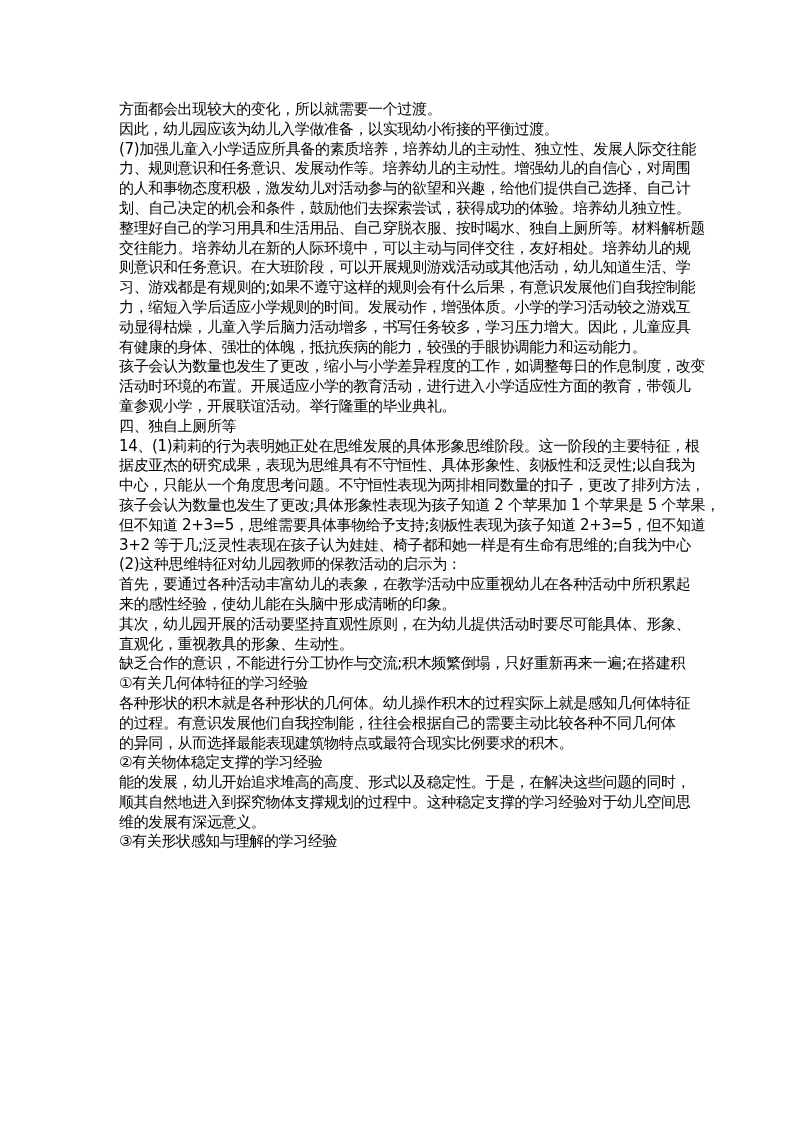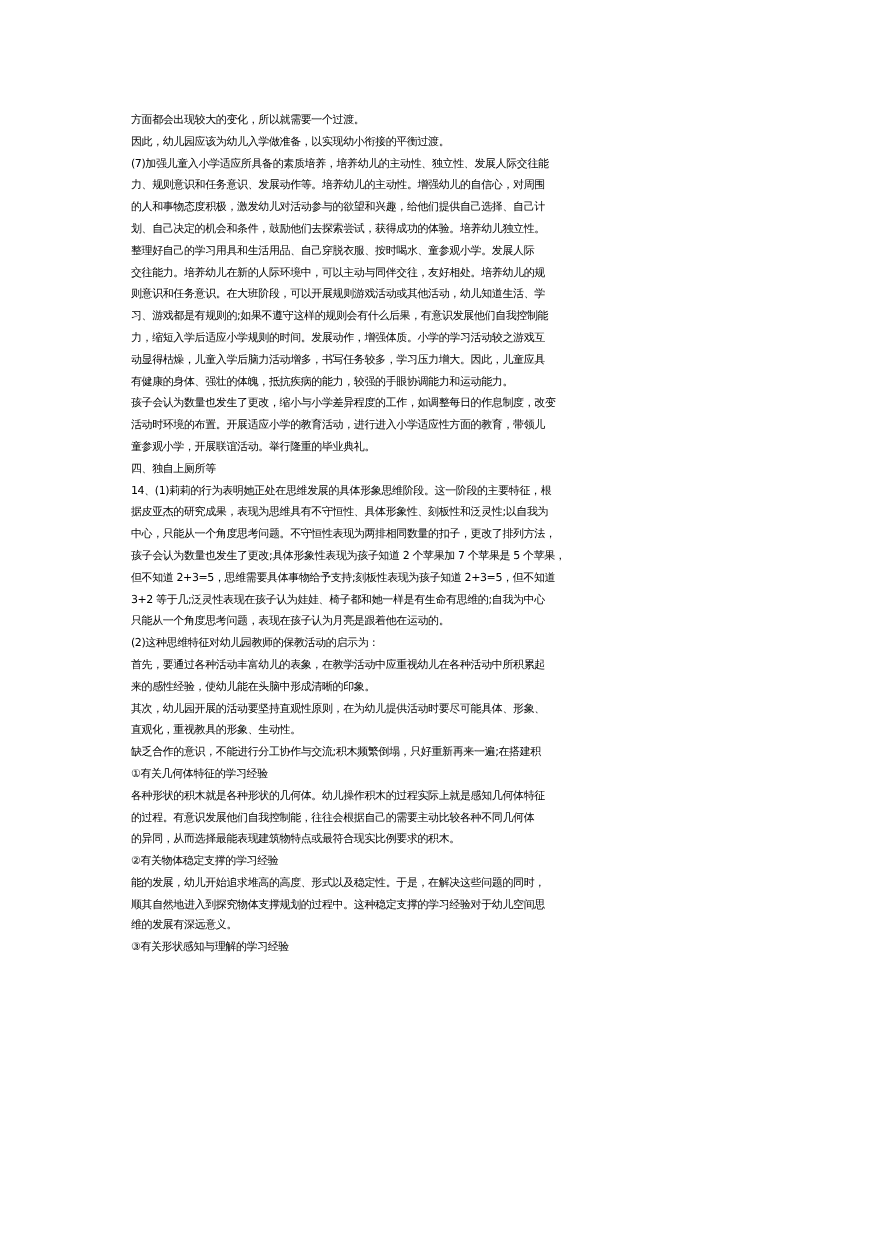--- a/index.html
+++ b/index.html
@@ -12,21 +12,21 @@
       height: 1123px;
       position: relative;
       overflow: hidden;
     }
     .page {
       position: absolute;
       left: 119px;
       top: 100px;
       width: 566px;
       font-family: "DejaVu Sans", "Liberation Sans", sans-serif;
-      font-size: 10px;
+      font-size: 15px;
       line-height: 19.8px;
       color: #000000;
     }
     .para {
       margin: 0;
       padding: 0;
       text-align: justify;
       word-break: break-all;
       letter-spacing: -0.35px;
     }
@@ -44,44 +44,43 @@
       <span class="line">方面都会出现较大的变化，所以就需要一个过渡。</span>
     </div>
     <div class="para">
       <span class="line">因此，幼儿园应该为幼儿入学做准备，以实现幼小衔接的平衡过渡。</span>
     </div>
     <div class="para">
       <span class="line">(7)加强儿童入小学适应所具备的素质培养，培养幼儿的主动性、独立性、发展人际交往能</span>
       <span class="line">力、规则意识和任务意识、发展动作等。培养幼儿的主动性。增强幼儿的自信心，对周围</span>
       <span class="line">的人和事物态度积极，激发幼儿对活动参与的欲望和兴趣，给他们提供自己选择、自己计</span>
       <span class="line">划、自己决定的机会和条件，鼓励他们去探索尝试，获得成功的体验。培养幼儿独立性。</span>
-      <span class="line">整理好自己的学习用具和生活用品、自己穿脱衣服、按时喝水、童参观小学。发展人际</span>
+      <span class="line">整理好自己的学习用具和生活用品、自己穿脱衣服、按时喝水、独自上厕所等。材料解析题</span>
       <span class="line">交往能力。培养幼儿在新的人际环境中，可以主动与同伴交往，友好相处。培养幼儿的规</span>
       <span class="line">则意识和任务意识。在大班阶段，可以开展规则游戏活动或其他活动，幼儿知道生活、学</span>
       <span class="line">习、游戏都是有规则的;如果不遵守这样的规则会有什么后果，有意识发展他们自我控制能</span>
       <span class="line">力，缩短入学后适应小学规则的时间。发展动作，增强体质。小学的学习活动较之游戏互</span>
       <span class="line">动显得枯燥，儿童入学后脑力活动增多，书写任务较多，学习压力增大。因此，儿童应具</span>
       <span class="line">有健康的身体、强壮的体魄，抵抗疾病的能力，较强的手眼协调能力和运动能力。</span>
     </div>
     <div class="para">
       <span class="line">孩子会认为数量也发生了更改，缩小与小学差异程度的工作，如调整每日的作息制度，改变</span>
       <span class="line">活动时环境的布置。开展适应小学的教育活动，进行进入小学适应性方面的教育，带领儿</span>
       <span class="line">童参观小学，开展联谊活动。举行隆重的毕业典礼。</span>
     </div>
     <div class="para">
       <span class="line">四、独自上厕所等</span>
     </div>
     <div class="para">
       <span class="line">14、(1)莉莉的行为表明她正处在思维发展的具体形象思维阶段。这一阶段的主要特征，根</span>
       <span class="line">据皮亚杰的研究成果，表现为思维具有不守恒性、具体形象性、刻板性和泛灵性;以自我为</span>
       <span class="line">中心，只能从一个角度思考问题。不守恒性表现为两排相同数量的扣子，更改了排列方法，</span>
-      <span class="line">孩子会认为数量也发生了更改;具体形象性表现为孩子知道 2 个苹果加 7 个苹果是 5 个苹果，</span>
+      <span class="line">孩子会认为数量也发生了更改;具体形象性表现为孩子知道 2 个苹果加 1 个苹果是 5 个苹果，</span>
       <span class="line">但不知道 2+3=5，思维需要具体事物给予支持;刻板性表现为孩子知道 2+3=5，但不知道</span>
       <span class="line">3+2 等于几;泛灵性表现在孩子认为娃娃、椅子都和她一样是有生命有思维的;自我为中心</span>
-      <span class="line">只能从一个角度思考问题，表现在孩子认为月亮是跟着他在运动的。</span>
     </div>
     <div class="para">
       <span class="line">(2)这种思维特征对幼儿园教师的保教活动的启示为：</span>
     </div>
     <div class="para">
       <span class="line">首先，要通过各种活动丰富幼儿的表象，在教学活动中应重视幼儿在各种活动中所积累起</span>
       <span class="line">来的感性经验，使幼儿能在头脑中形成清晰的印象。</span>
     </div>
     <div class="para">
       <span class="line">其次，幼儿园开展的活动要坚持直观性原则，在为幼儿提供活动时要尽可能具体、形象、</span>

